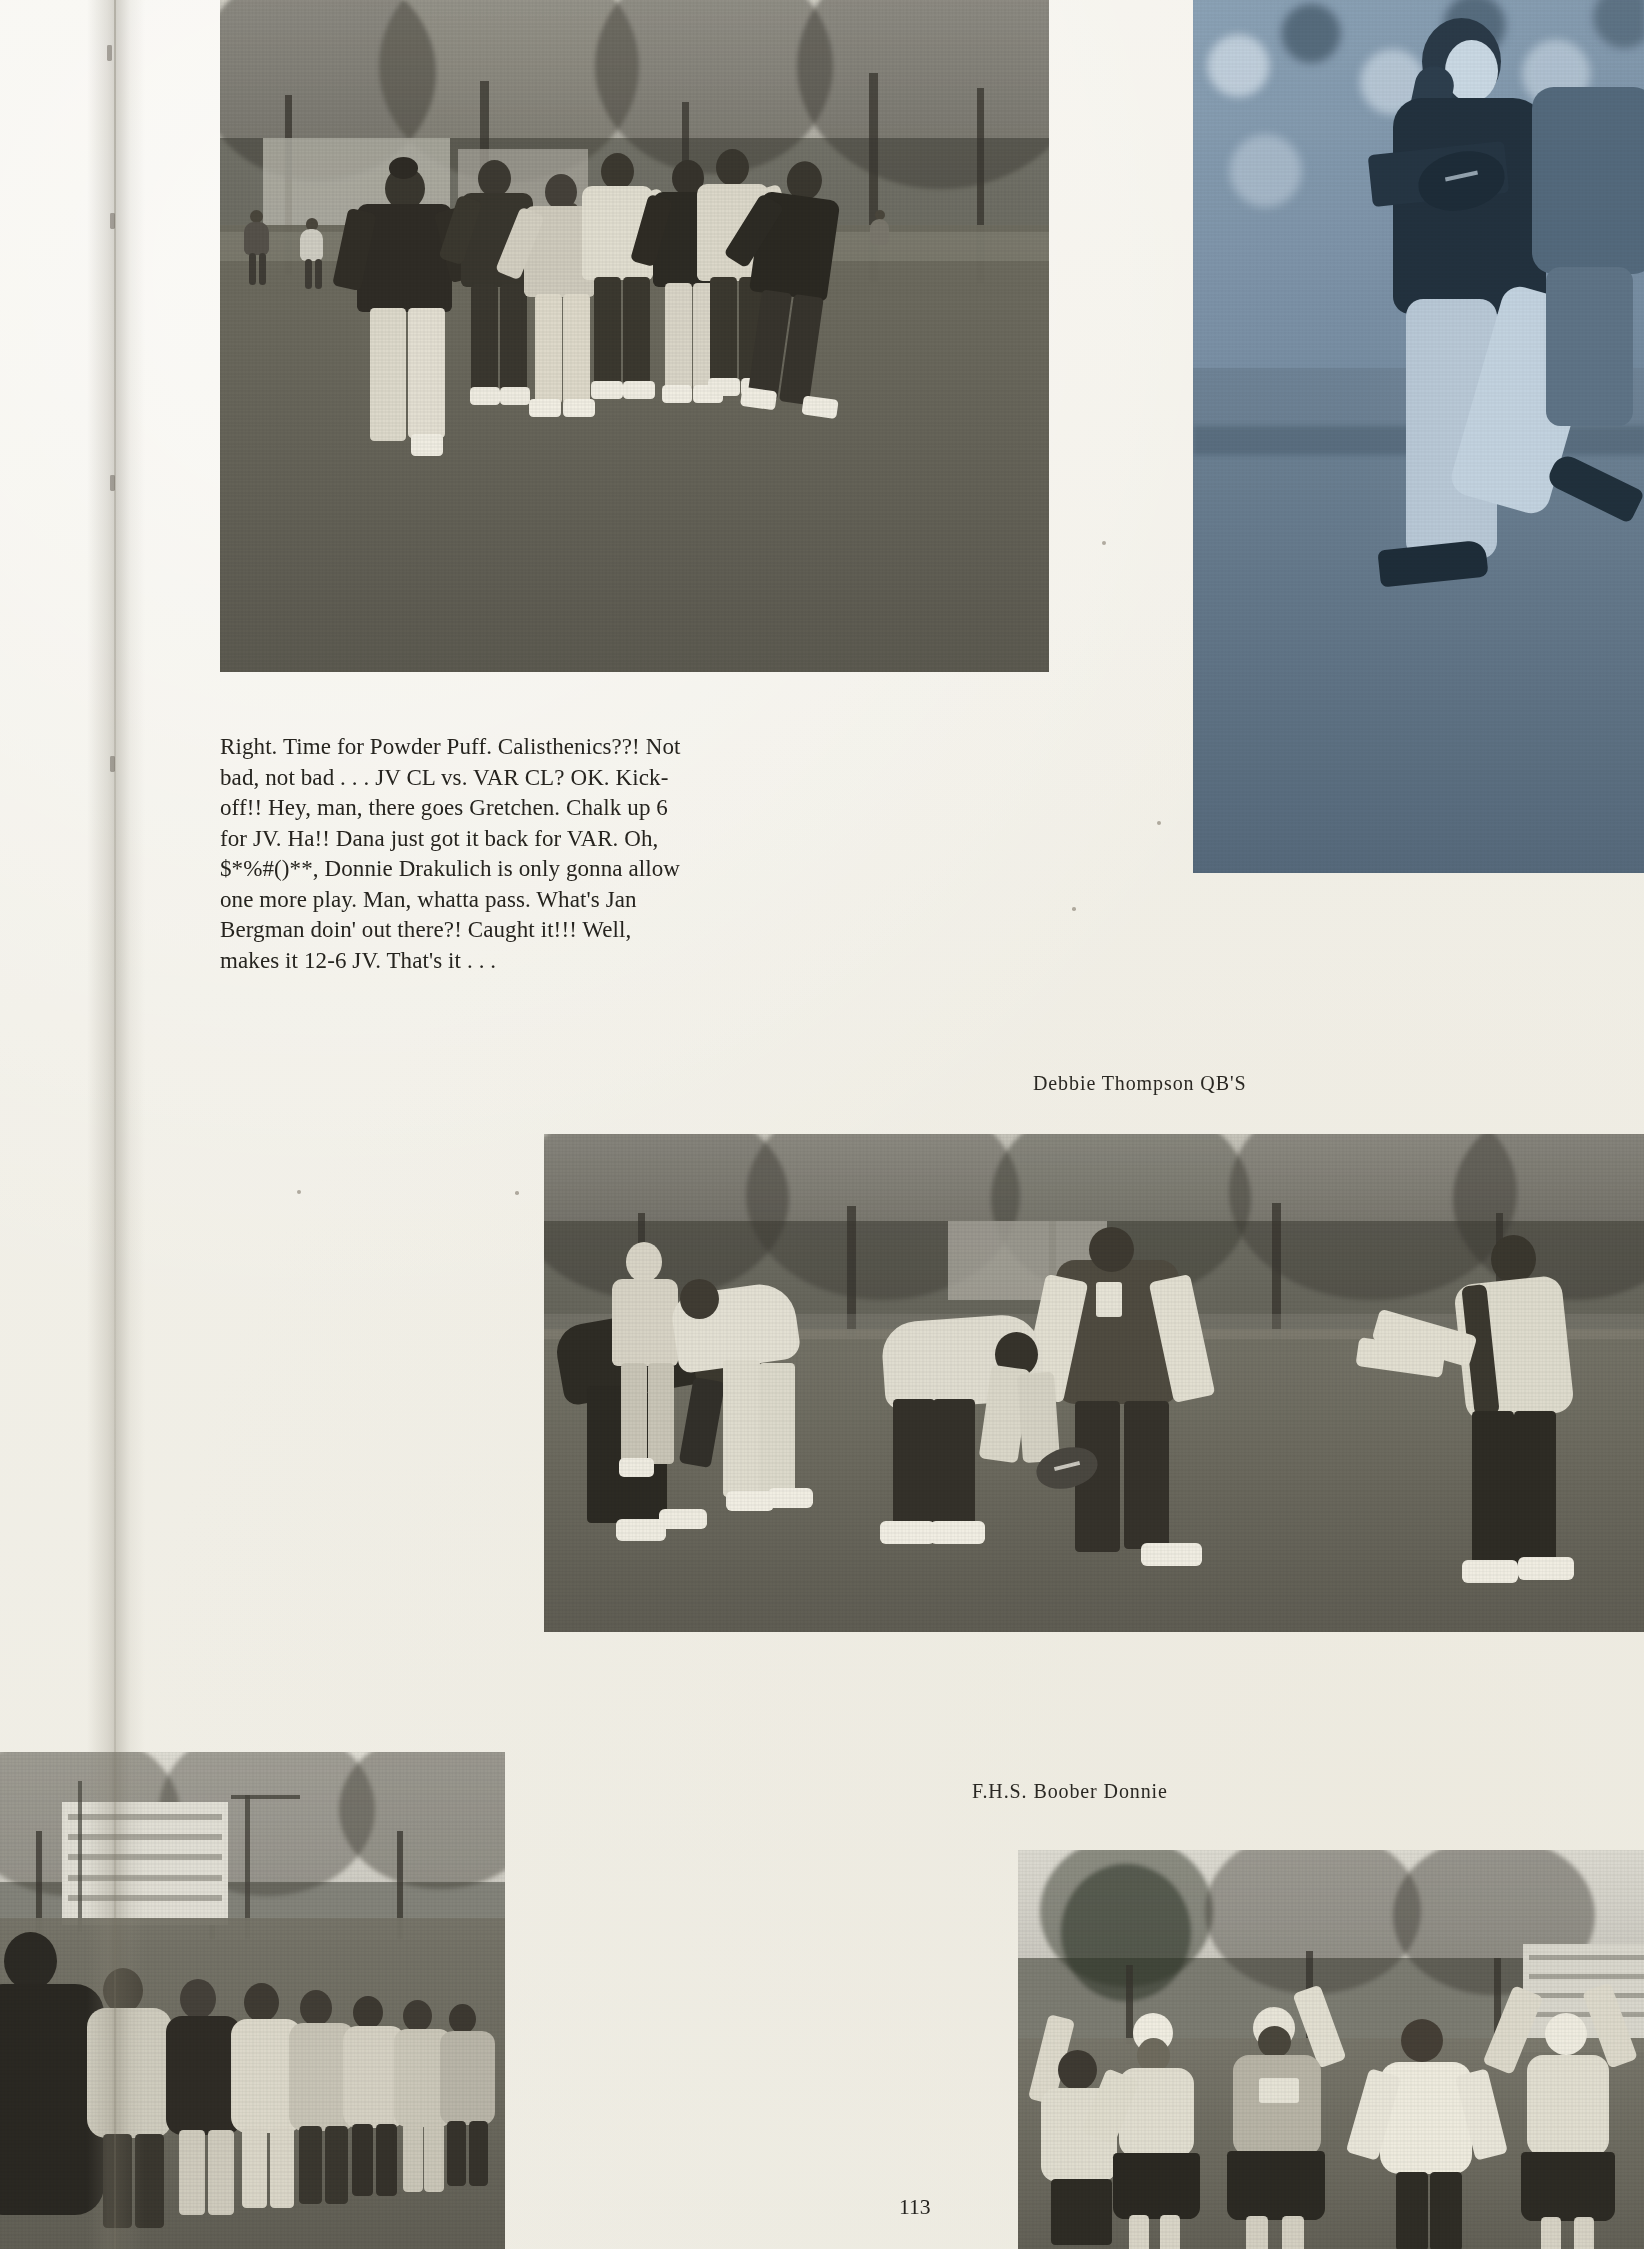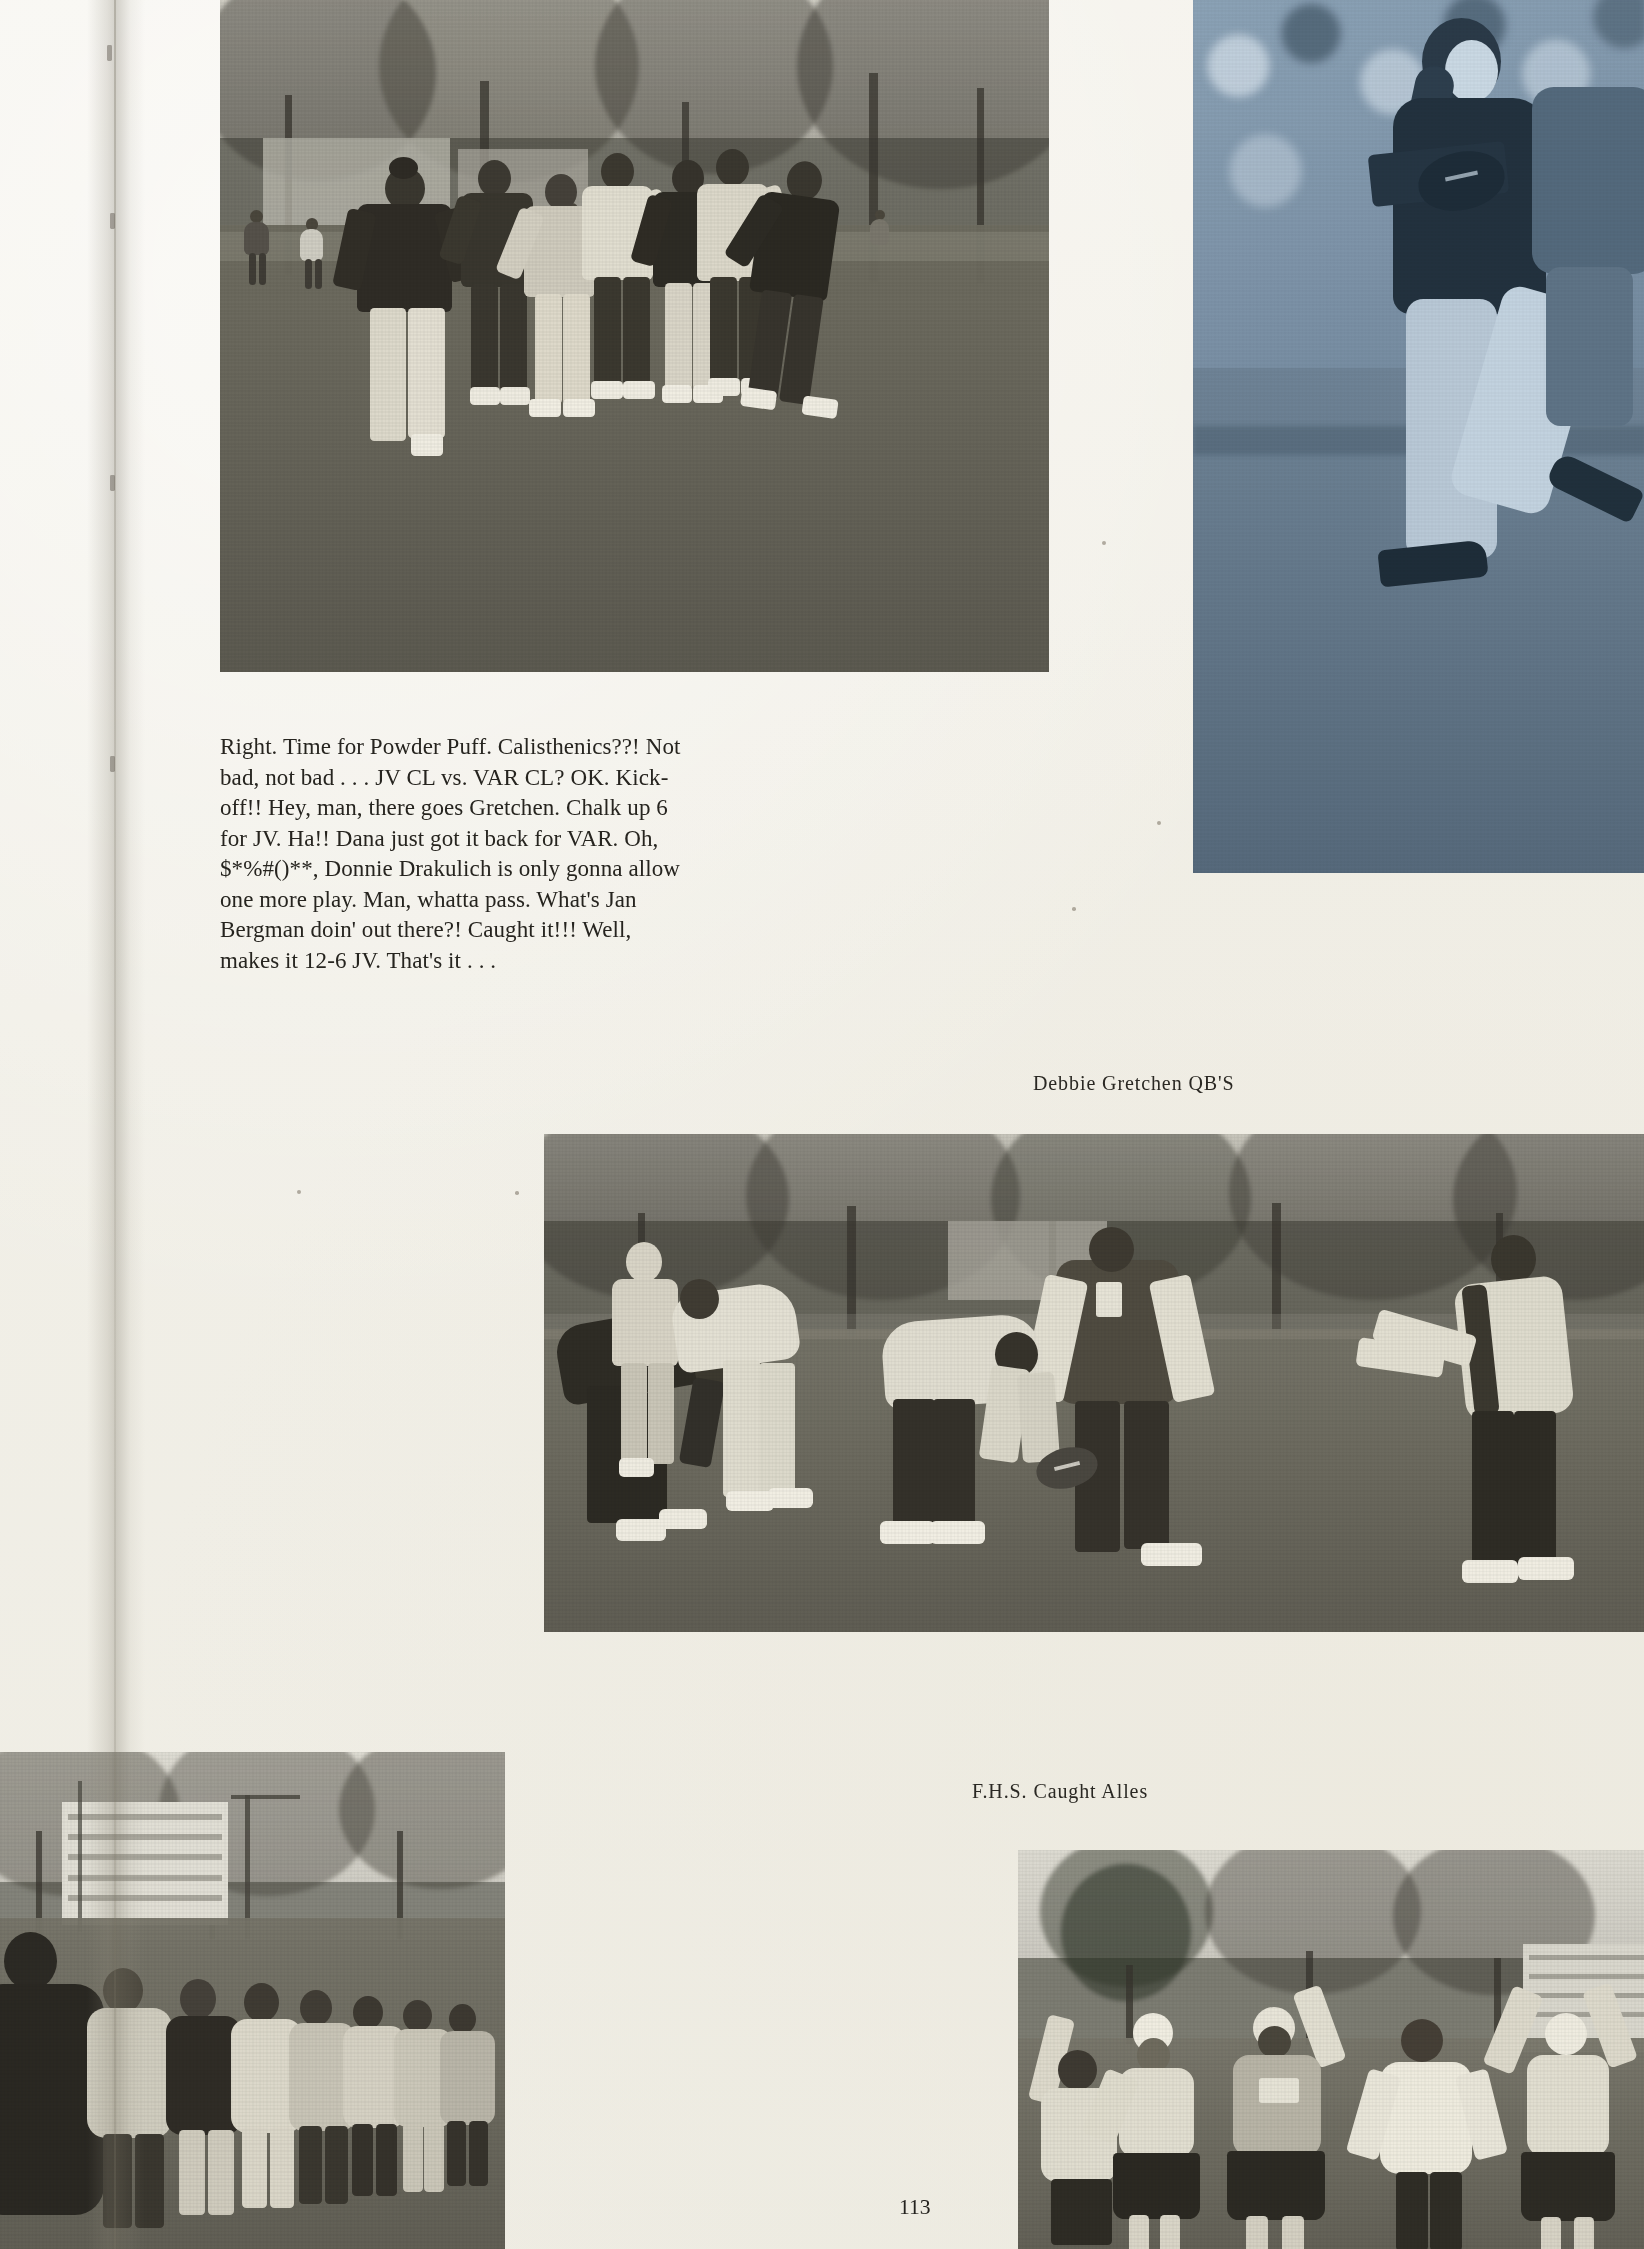--- a/index.html
+++ b/index.html
@@ -284,21 +284,21 @@
 
   <div class="body-text" style="left:220px; top:732px; width:815px;">Right. Time for Powder Puff. Calisthenics??! Not
 bad, not bad . . . JV CL vs. VAR CL? OK. Kick-
 off!! Hey, man, there goes Gretchen. Chalk up 6
 for JV. Ha!! Dana just got it back for VAR. Oh,
 $*%#()**, Donnie Drakulich is only gonna allow
 one more play. Man, whatta pass. What's Jan
 Bergman doin' out there?! Caught it!!! Well,
 makes it 12-6 JV. That's it . . .</div>
 
-  <div class="caption" style="left:1033px; top:1072px;">Debbie Gretchen QB'S</div>
+  <div class="caption" style="left:1033px; top:1072px;">Debbie Thompson QB'S</div>
 
   <div class="photo" style="left:544px; top:1134px; width:1103px; height:498px; background:#7a7a70;">
     <div class="sky" style="top:0; height:87px; background:linear-gradient(#d5d3c9,#c5c3b9);"></div>
     <div class="tree-band" style="top:0; height:216px; background:linear-gradient(rgba(62,60,50,0.10), rgba(62,60,50,0.38));"></div>
     <div class="canopy" style="left:-29px; top:-36px; width:274px; height:202px; background:rgba(58,56,48,0.45);"></div>
     <div class="canopy" style="left:202px; top:-43px; width:274px; height:209px; background:rgba(60,58,50,0.42);"></div>
     <div class="canopy" style="left:447px; top:-36px; width:260px; height:202px; background:rgba(58,56,48,0.44);"></div>
     <div class="canopy" style="left:685px; top:-50px; width:288px; height:216px; background:rgba(60,58,50,0.42);"></div>
     <div class="canopy" style="left:909px; top:-36px; width:245px; height:202px; background:rgba(58,56,48,0.45);"></div>
     <div class="trunk" style="left:94px; top:79px; width:7.2px; height:123px;"></div>
@@ -372,21 +372,21 @@
       <div class="arm" style="left:-7.2px; top:87px; width:101px; height:32px; background:#e2dfd1; transform:rotate(16deg);"></div>
       <div class="arm" style="left:-24.5px; top:108px; width:87px; height:29px; background:#e2dfd1; transform:rotate(8deg);"></div>
       <div class="legs" style="left:91px; top:176px; width:42px; height:155px; background:#2e2c25;"></div>
       <div class="legs" style="left:133px; top:176px; width:42px; height:155px; background:#2e2c25;"></div>
       <div style="position:absolute; left:81px; top:325px; width:56px; height:23px; background:#f0ede2; border-radius:5.8px;"></div>
       <div style="position:absolute; left:137px; top:322px; width:56px; height:23px; background:#f0ede2; border-radius:5.8px;"></div>
     </div>
     <div class="grain"></div>
   </div>
 
-  <div class="caption" style="left:972px; top:1780px;">F.H.S. Caught Alles</div>
+  <div class="caption" style="left:972px; top:1780px;">F.H.S. Boober Donnie</div>
 
   <div class="photo" style="left:-7.2px; top:1752px; width:512px; height:505px; background:#83837a;">
     <div class="sky" style="top:0; height:130px; background:linear-gradient(#dddbd2,#cfcdc4);"></div>
     <div class="canopy" style="left:-29px; top:-21.6px; width:216px; height:166px; background:rgba(62,60,50,0.40);"></div>
     <div class="canopy" style="left:166px; top:-29px; width:216px; height:173px; background:rgba(60,58,50,0.38);"></div>
     <div class="canopy" style="left:346px; top:-21.6px; width:202px; height:159px; background:rgba(62,60,50,0.42);"></div>
     <div class="trunk" style="left:43px;  top:79px; width:5.8px; height:108px;"></div>
     <div class="trunk" style="left:216px; top:72px; width:6.5px; height:115px;"></div>
     <div class="trunk" style="left:404px; top:79px; width:5.8px; height:108px;"></div>
 

